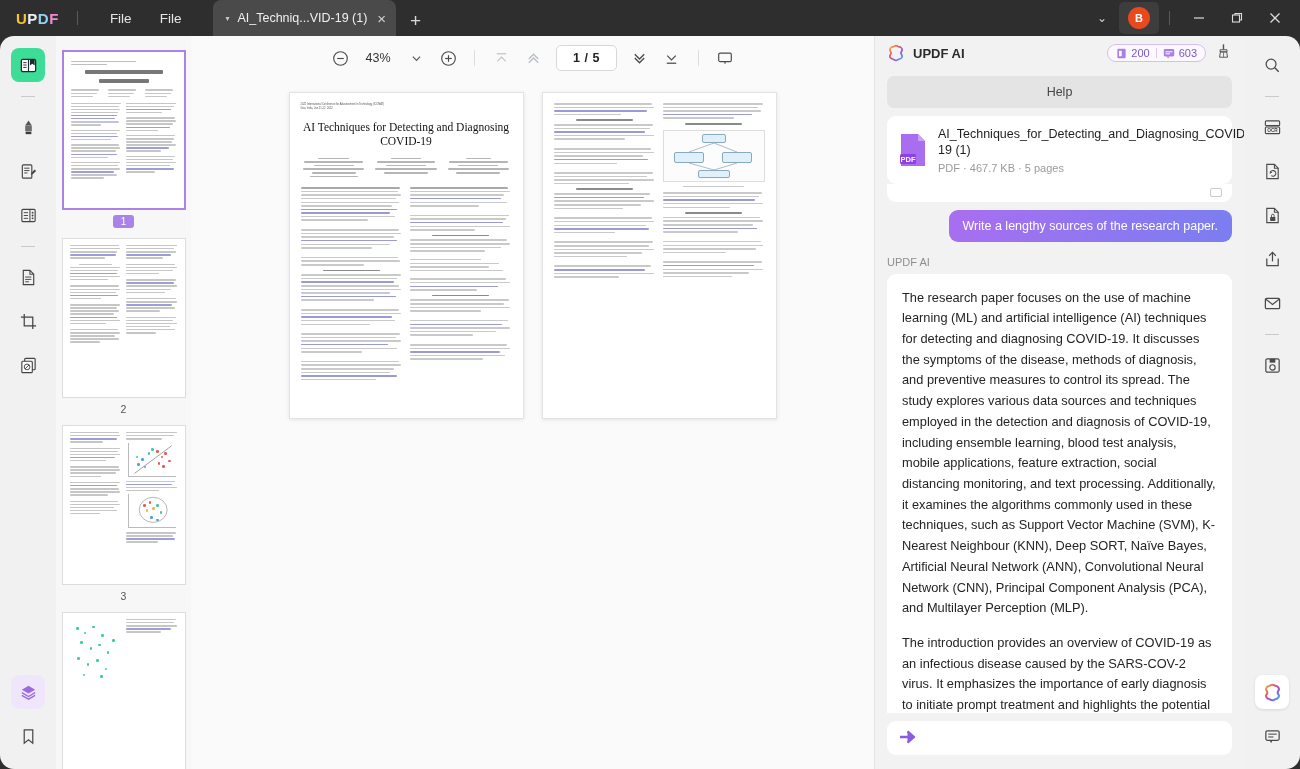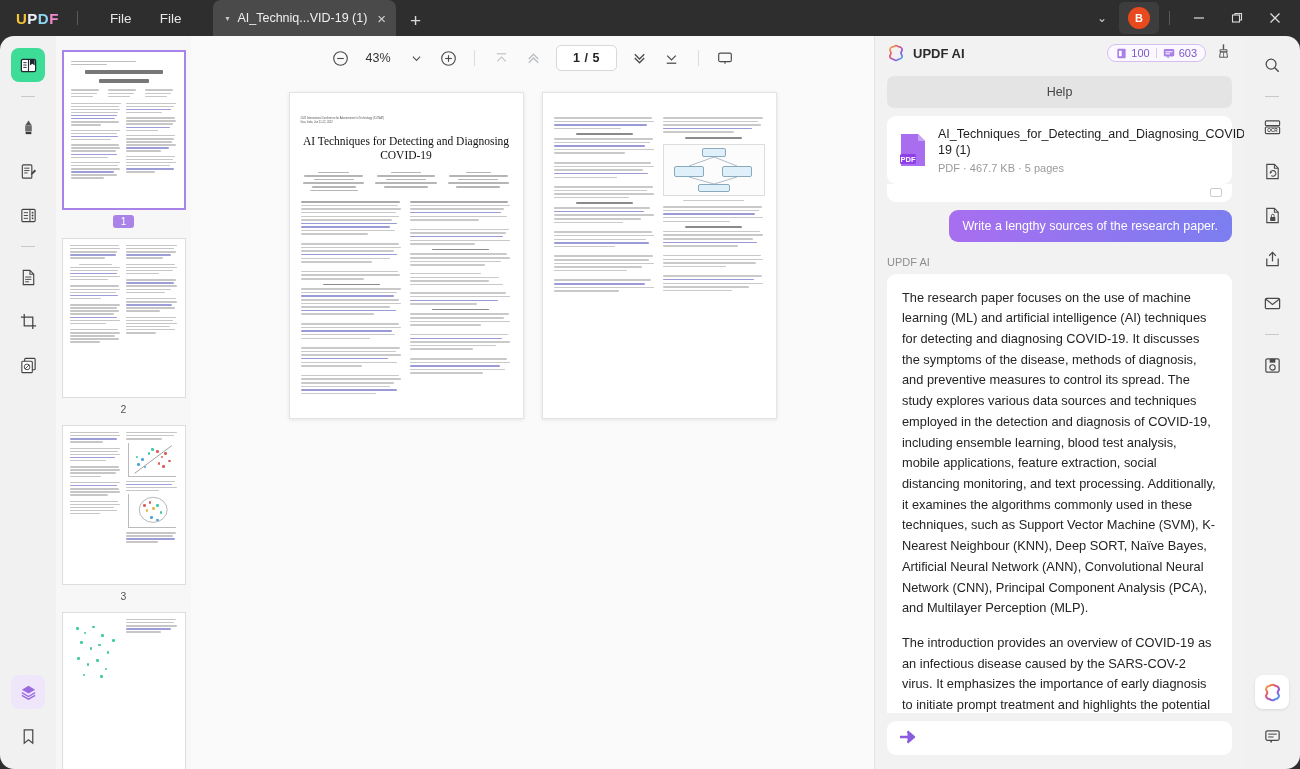--- a/index.html
+++ b/index.html
@@ -113,21 +113,21 @@
     border:1px solid #d8d8d8; border-radius:5px; background:#fff;
     font-size:12.5px; color:#222; padding:5px 16px; margin:0 6px; font-weight:600;
     letter-spacing:.5px;
   }
   .pages {
     flex:1; overflow:hidden; display:flex; justify-content:center; gap:18px;
     padding:12px 14px 0;
   }
   .docpage {
     width:235px; height:327px; background:#fff; border:1px solid #e3e3e3;
-    box-shadow:0 1px 4px rgba(0,0,0,.09); padding:24px 11px; overflow:hidden;
+    box-shadow:0 1px 4px rgba(0,0,0,.09); padding:10px 11px; overflow:hidden;
   }
   .dp-meta { font-size:2.6px; color:#555; line-height:1.7; margin-bottom:8px; }
   .dp-title {
     text-align:center; font-family:"Liberation Serif", serif; font-size:11.5px;
     color:#111; line-height:1.25; margin-bottom:9px;
   }
   .dp-auth { display:flex; gap:6px; margin-bottom:8px; }
   .dp-auth > div { flex:1; }
   .au-l { height:1.6px; background:#b5b5b5; margin:0 auto 2px; border-radius:1px; }
   .dpcols { display:flex; gap:7px; }
@@ -905,21 +905,21 @@
           </defs>
       </svg>
       <div class="ai-title">UPDF AI</div>
 
       <div class="ai-badge">
         <span class="badge-seg">
           <svg width="11" height="11" viewBox="0 0 12 12">
             <rect x="1.5" y="0.8" width="9" height="10.4" rx="1" fill="#a97ee8"></rect>
             <rect x="3.2" y="3" width="3" height="6" fill="#fff"></rect>
           </svg>
-          <span>100</span>
+          <span>200</span>
         </span>
         <span class="bsep"></span>
         <span class="badge-seg">
           <svg width="12" height="11" viewBox="0 0 13 12">
             <rect x="0.8" y="1.2" width="11.4" height="8" rx="1.6" fill="#a97ee8"></rect>
             <path d="M4 9.2 L5.6 11.4 L6.8 9.2 z" fill="#a97ee8"></path>
             <rect x="2.6" y="3.6" width="7.8" height="1.1" fill="#fff"></rect>
             <rect x="2.6" y="5.8" width="5" height="1.1" fill="#fff"></rect>
           </svg>
           <span>603</span>

